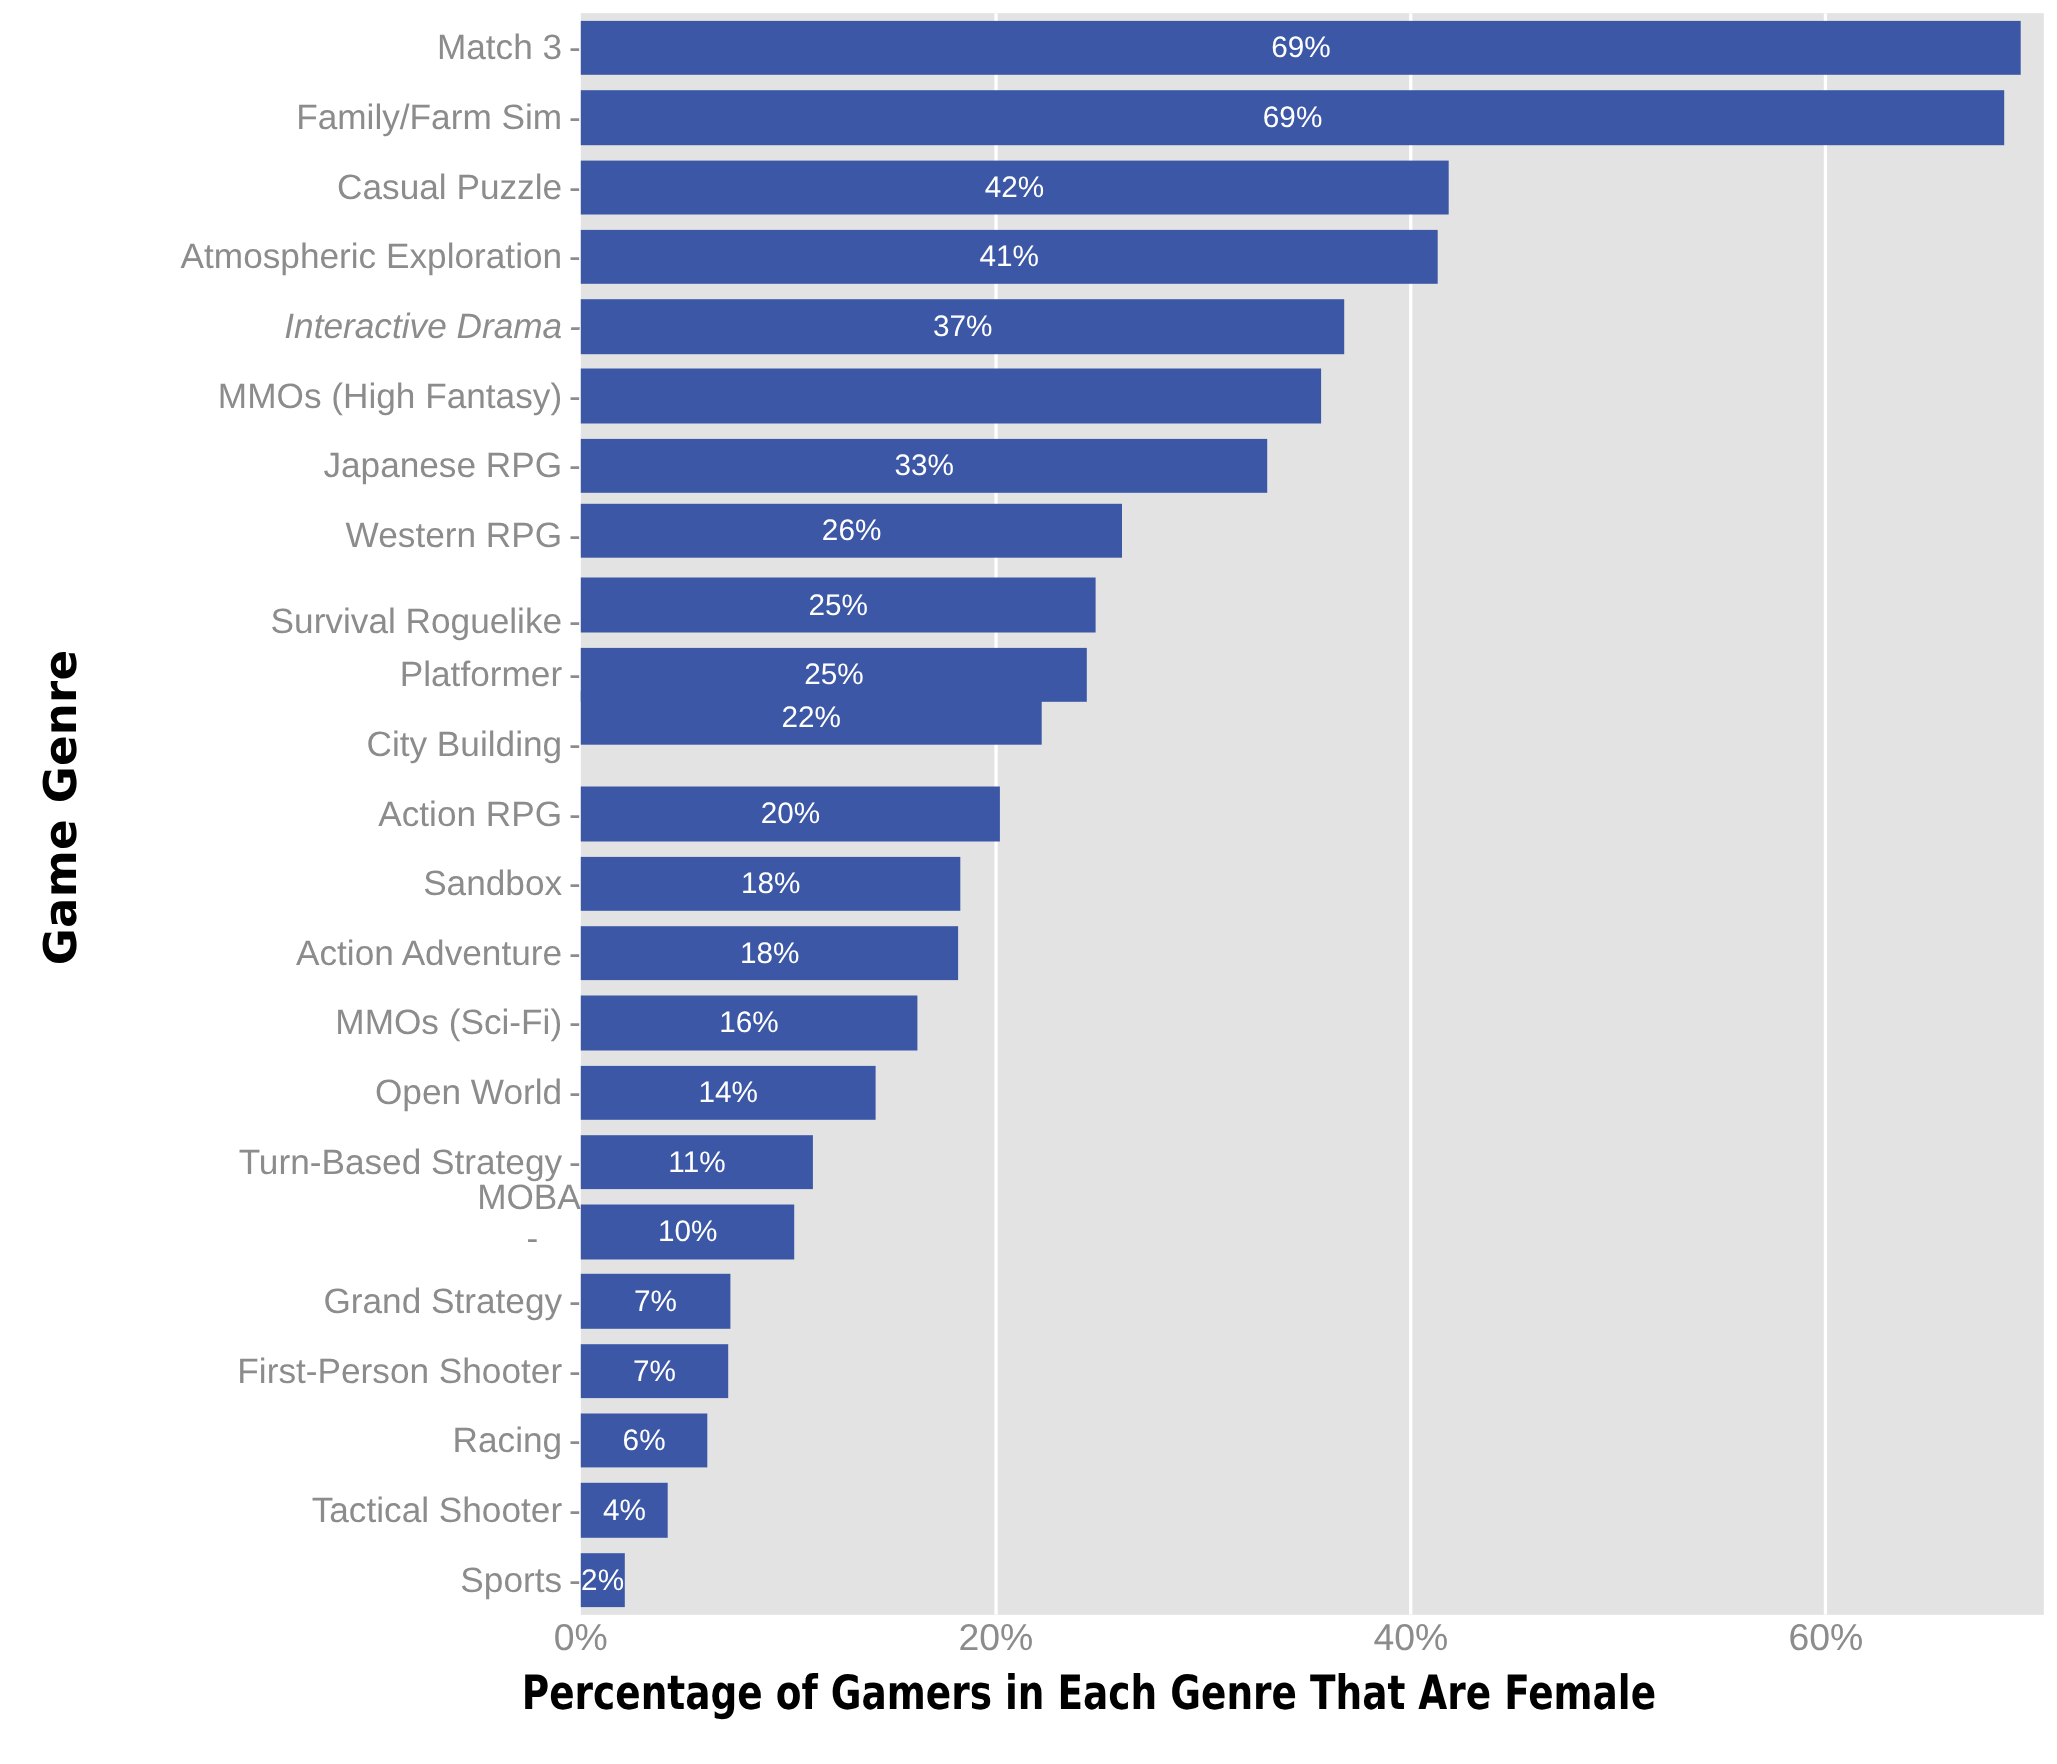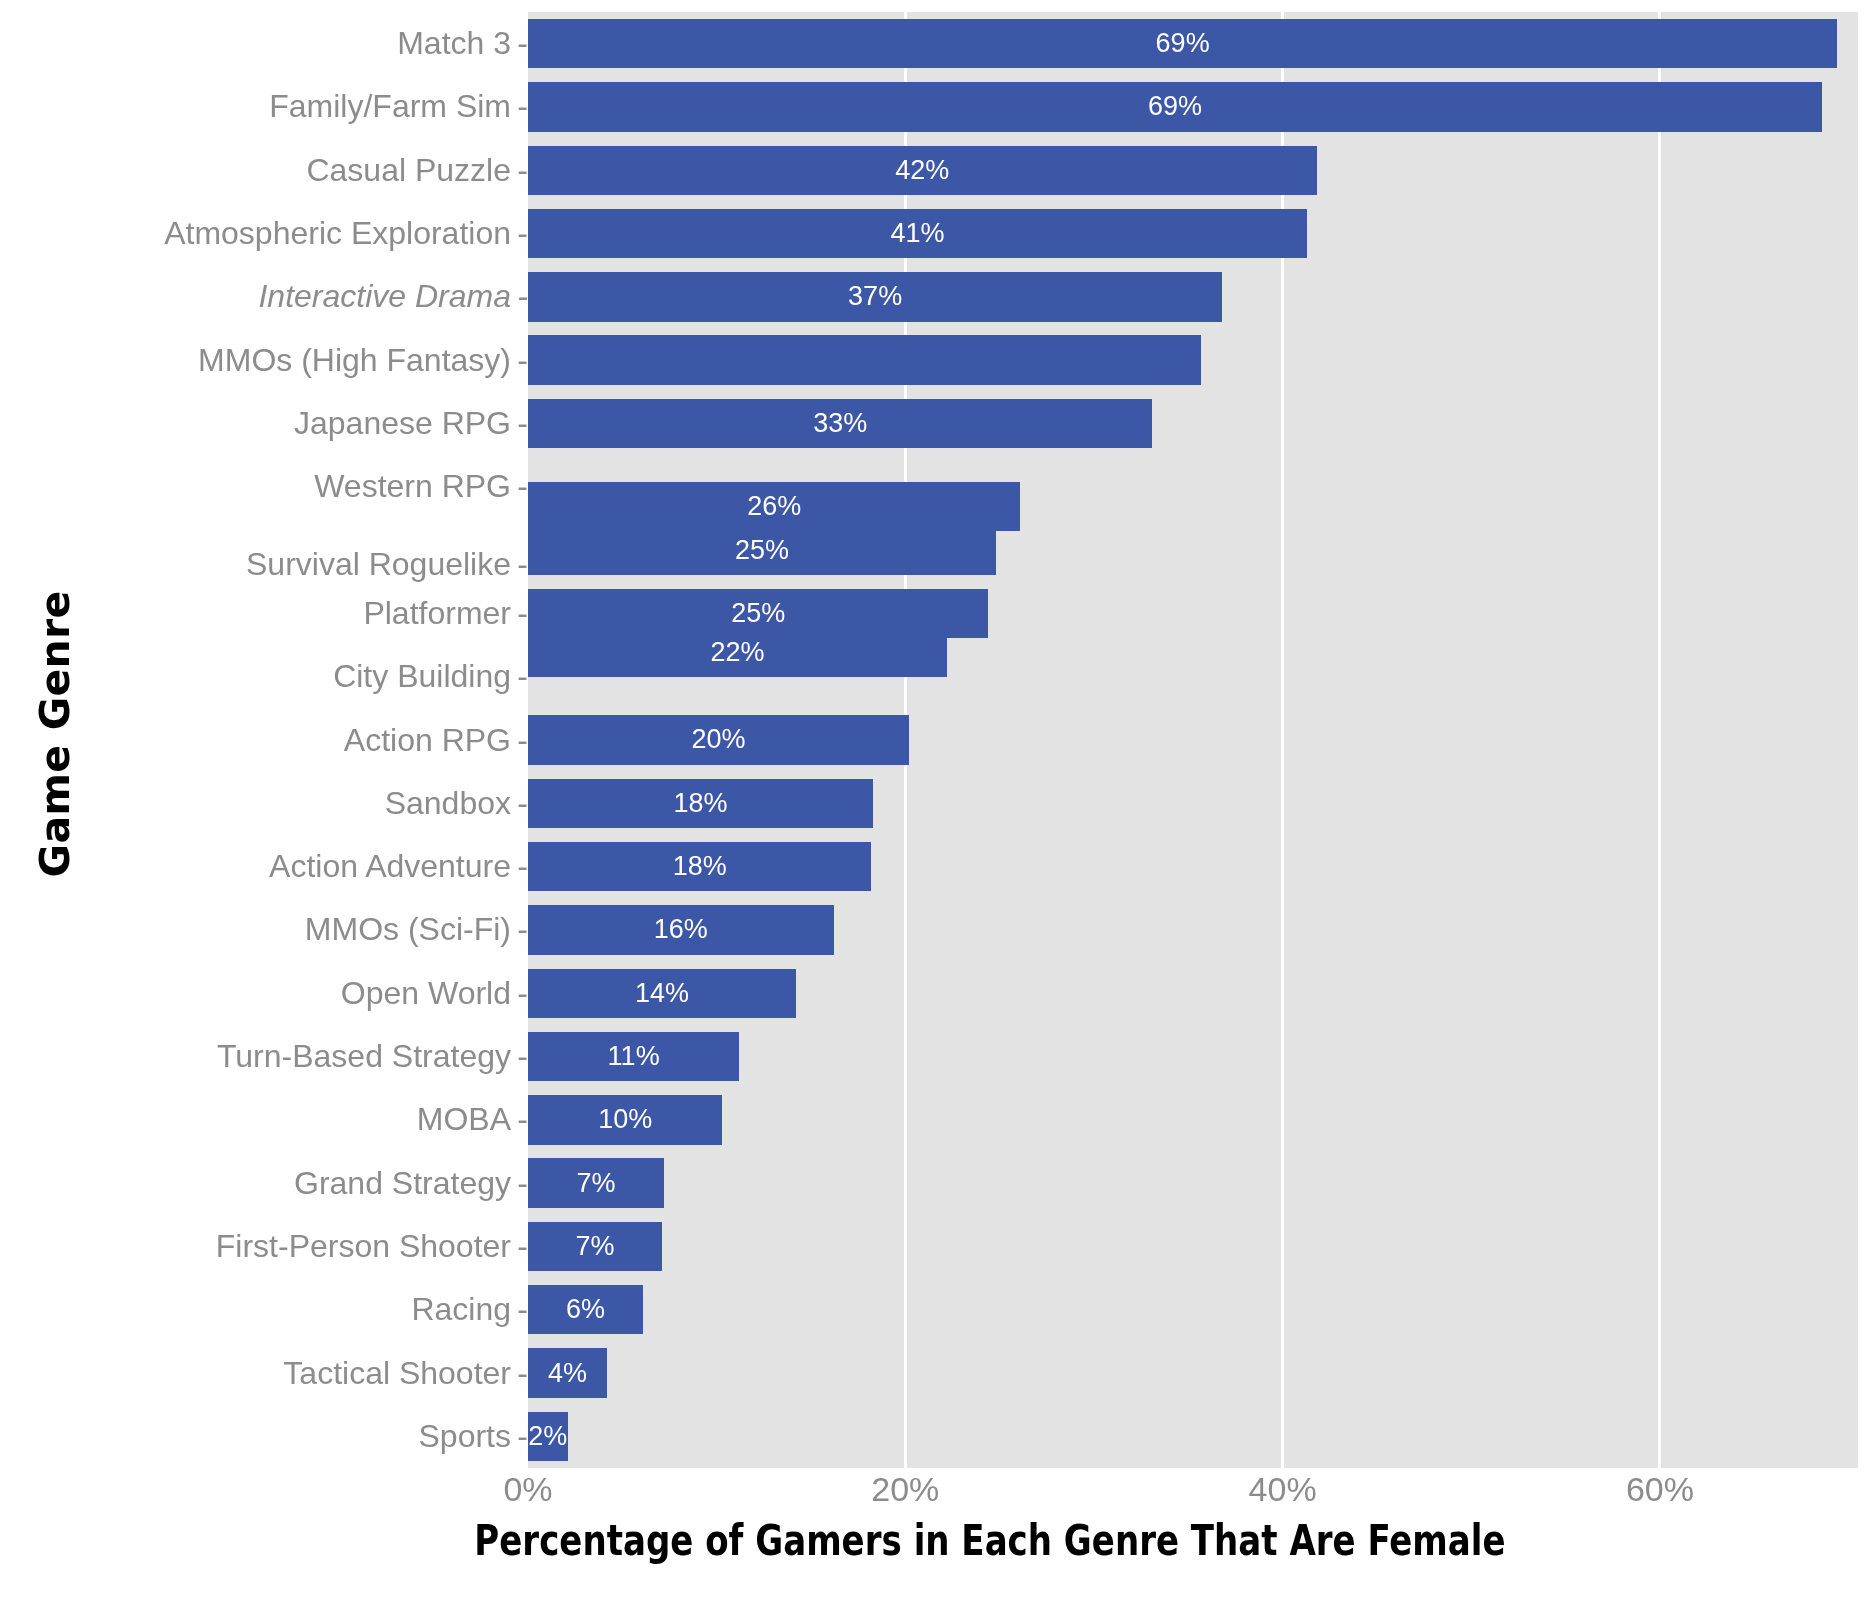--- a/index.html
+++ b/index.html
@@ -200,21 +200,21 @@
         <div class="bar" style="width: 694.241px; background: rgb(60, 87, 166);"></div>
         <div class="bar-label" style="left: 0px; width: 694.241px;">37%</div>
       </div>
       <div class="bar-row" style="top: 323.485px; height: 49.3774px;">
         <div class="bar" style="width: 673.489px; background: rgb(60, 87, 166);"></div>
       </div>
       <div class="bar-row" style="top: 386.79px; height: 49.3774px;">
         <div class="bar" style="width: 624.44px; background: rgb(60, 87, 166);"></div>
         <div class="bar-label" style="left: 0px; width: 624.44px;">33%</div>
       </div>
-      <div class="bar-row" style="top: 470px; height: 49.3774px;">
+      <div class="bar-row" style="top: 446px; height: 49.3774px;">
         <div class="bar" style="width: 492.383px; background: rgb(60, 87, 166);"></div>
         <div class="bar-label" style="left: 0px; width: 492.383px;">26%</div>
       </div>
       <div class="bar-row" style="top: 513.398px; height: 49.3774px;">
         <div class="bar" style="width: 467.858px; background: rgb(60, 87, 166);"></div>
         <div class="bar-label" style="left: 0px; width: 467.858px;">25%</div>
       </div>
       <div class="bar-row" style="top: 576.703px; height: 49.3774px;">
         <div class="bar" style="width: 460.312px; background: rgb(60, 87, 166);"></div>
         <div class="bar-label" style="left: 0px; width: 460.312px;">25%</div>
@@ -335,21 +335,21 @@
         <span class="y-tick-dash">-</span>
       </div>
       <div class="y-tick" style="top: 957.217px; height: 48px;">
         <span class="y-tick-text">Open World</span>
         <span class="y-tick-dash">-</span>
       </div>
       <div class="y-tick" style="top: 1020.52px; height: 48px;">
         <span class="y-tick-text">Turn-Based Strategy</span>
         <span class="y-tick-dash">-</span>
       </div>
-      <div class="y-tick" style="top: 1083.83px; height: 48px;">
+      <div class="y-tick" style="top: 1083.83px; height: 48px; flex-direction: column;">
         <span class="y-tick-text">MOBA</span>
         <span class="y-tick-dash">-</span>
       </div>
       <div class="y-tick" style="top: 1147.13px; height: 48px;">
         <span class="y-tick-text">Grand Strategy</span>
         <span class="y-tick-dash">-</span>
       </div>
       <div class="y-tick" style="top: 1210.43px; height: 48px;">
         <span class="y-tick-text">First-Person Shooter</span>
         <span class="y-tick-dash">-</span>

